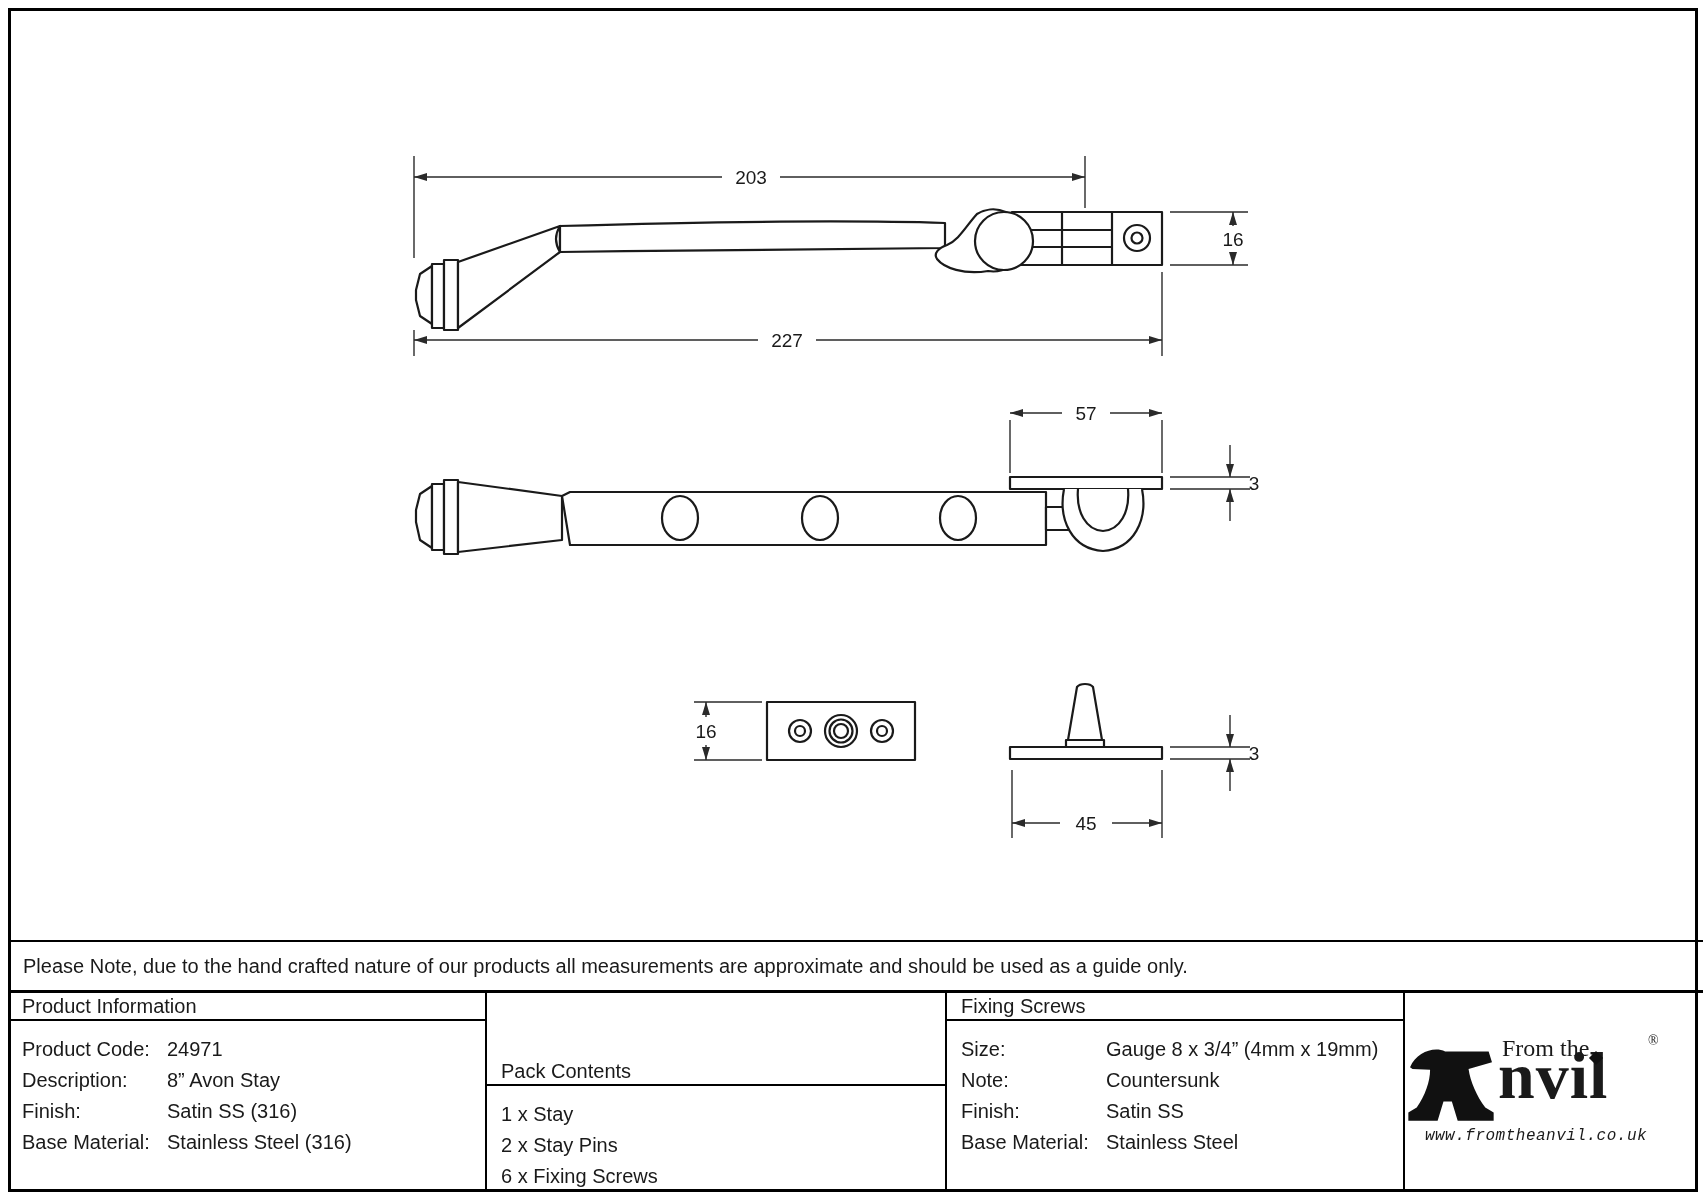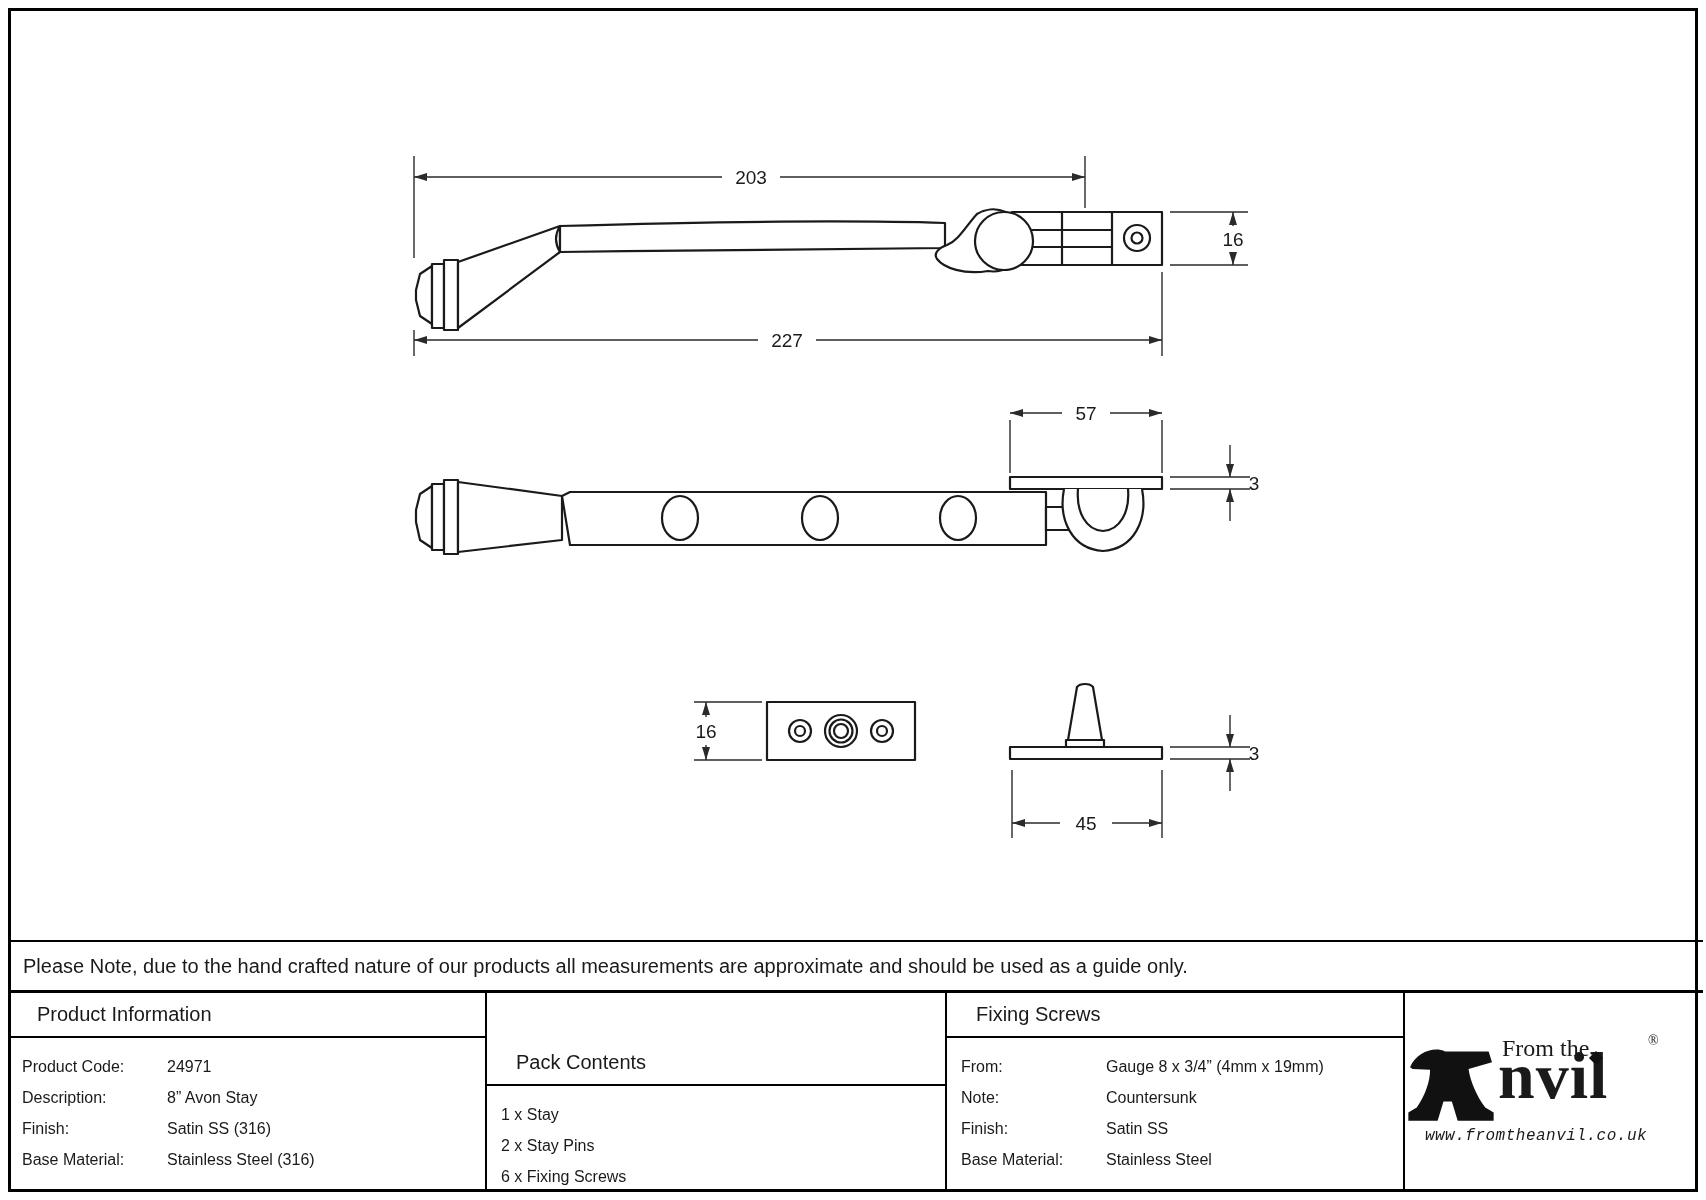--- a/index.html
+++ b/index.html
@@ -13,23 +13,23 @@
   svg .arrow{fill:#2a2a2a;stroke:none;}
   svg text.dimtxt{font-family:"Liberation Sans",sans-serif;font-size:19px;fill:#1a1a1a;
        text-anchor:middle;dominant-baseline:central;}
   .note-row{position:absolute;left:8px;right:3px;top:940px;height:53px;box-sizing:border-box;
        border-top:2px solid #000;border-bottom:3px solid #000;display:flex;align-items:center;
        padding-left:15px;font-size:20px;}
   .bottom-table{position:absolute;left:8px;right:8px;top:993px;bottom:8px;display:flex;}
   .col{box-sizing:border-box;border-right:2px solid #000;display:flex;flex-direction:column;}
   .col-1{width:479px;} .col-2{width:460px;justify-content:flex-end;} .col-3{width:458px;}
   .logo-cell{flex:1;display:flex;align-items:center;justify-content:flex-start;}
-  .col-header{height:45px;box-sizing:border-box;border-bottom:2px solid #000;display:flex;
-       align-items:center;padding-left:29px;font-size:20px;}
-  .col-body{padding:13px 10px 0 14px;font-size:16px;line-height:31px;}
+  .col-header{height:28px;box-sizing:border-box;border-bottom:2px solid #000;display:flex;
+       align-items:center;padding-left:14px;font-size:20px;}
+  .col-body{padding:13px 10px 0 14px;font-size:20px;line-height:31px;}
   .kv{display:flex;}
   .kv .k{width:145px;flex:none;}
   .logo{position:relative;width:262px;height:132px;}
   .anvil-glyph{position:absolute;left:0;top:14px;}
   .logo-fromthe{position:absolute;left:97px;top:8px;font-family:"Liberation Serif",serif;
        font-size:24px;}
   .logo-brand{position:absolute;left:93px;top:16px;font-family:"Liberation Serif",serif;
        font-size:66px;line-height:1;font-weight:600;letter-spacing:1px;}
   .logo-reg{position:absolute;left:243px;top:6px;font-size:14px;font-family:"Liberation Serif",serif;}
   .logo-diamond{position:absolute;left:186px;top:26px;width:10px;height:10px;background:#111;
@@ -220,21 +220,21 @@
       <div>1 x Stay</div>
       <div>2 x Stay Pins</div>
       <div>6 x Fixing Screws</div>
     </div>
   </div>
 
   <div class="col col-3">
     <div class="col-header">Fixing Screws</div>
     <div class="col-body">
       <div class="kv">
-        <span class="k">From:</span>
+        <span class="k">Size:</span>
         <span class="v">Gauge 8 x 3/4” (4mm x 19mm)</span>
       </div>
       <div class="kv">
         <span class="k">Note:</span>
         <span class="v">Countersunk</span>
       </div>
       <div class="kv">
         <span class="k">Finish:</span>
         <span class="v">Satin SS</span>
       </div>

